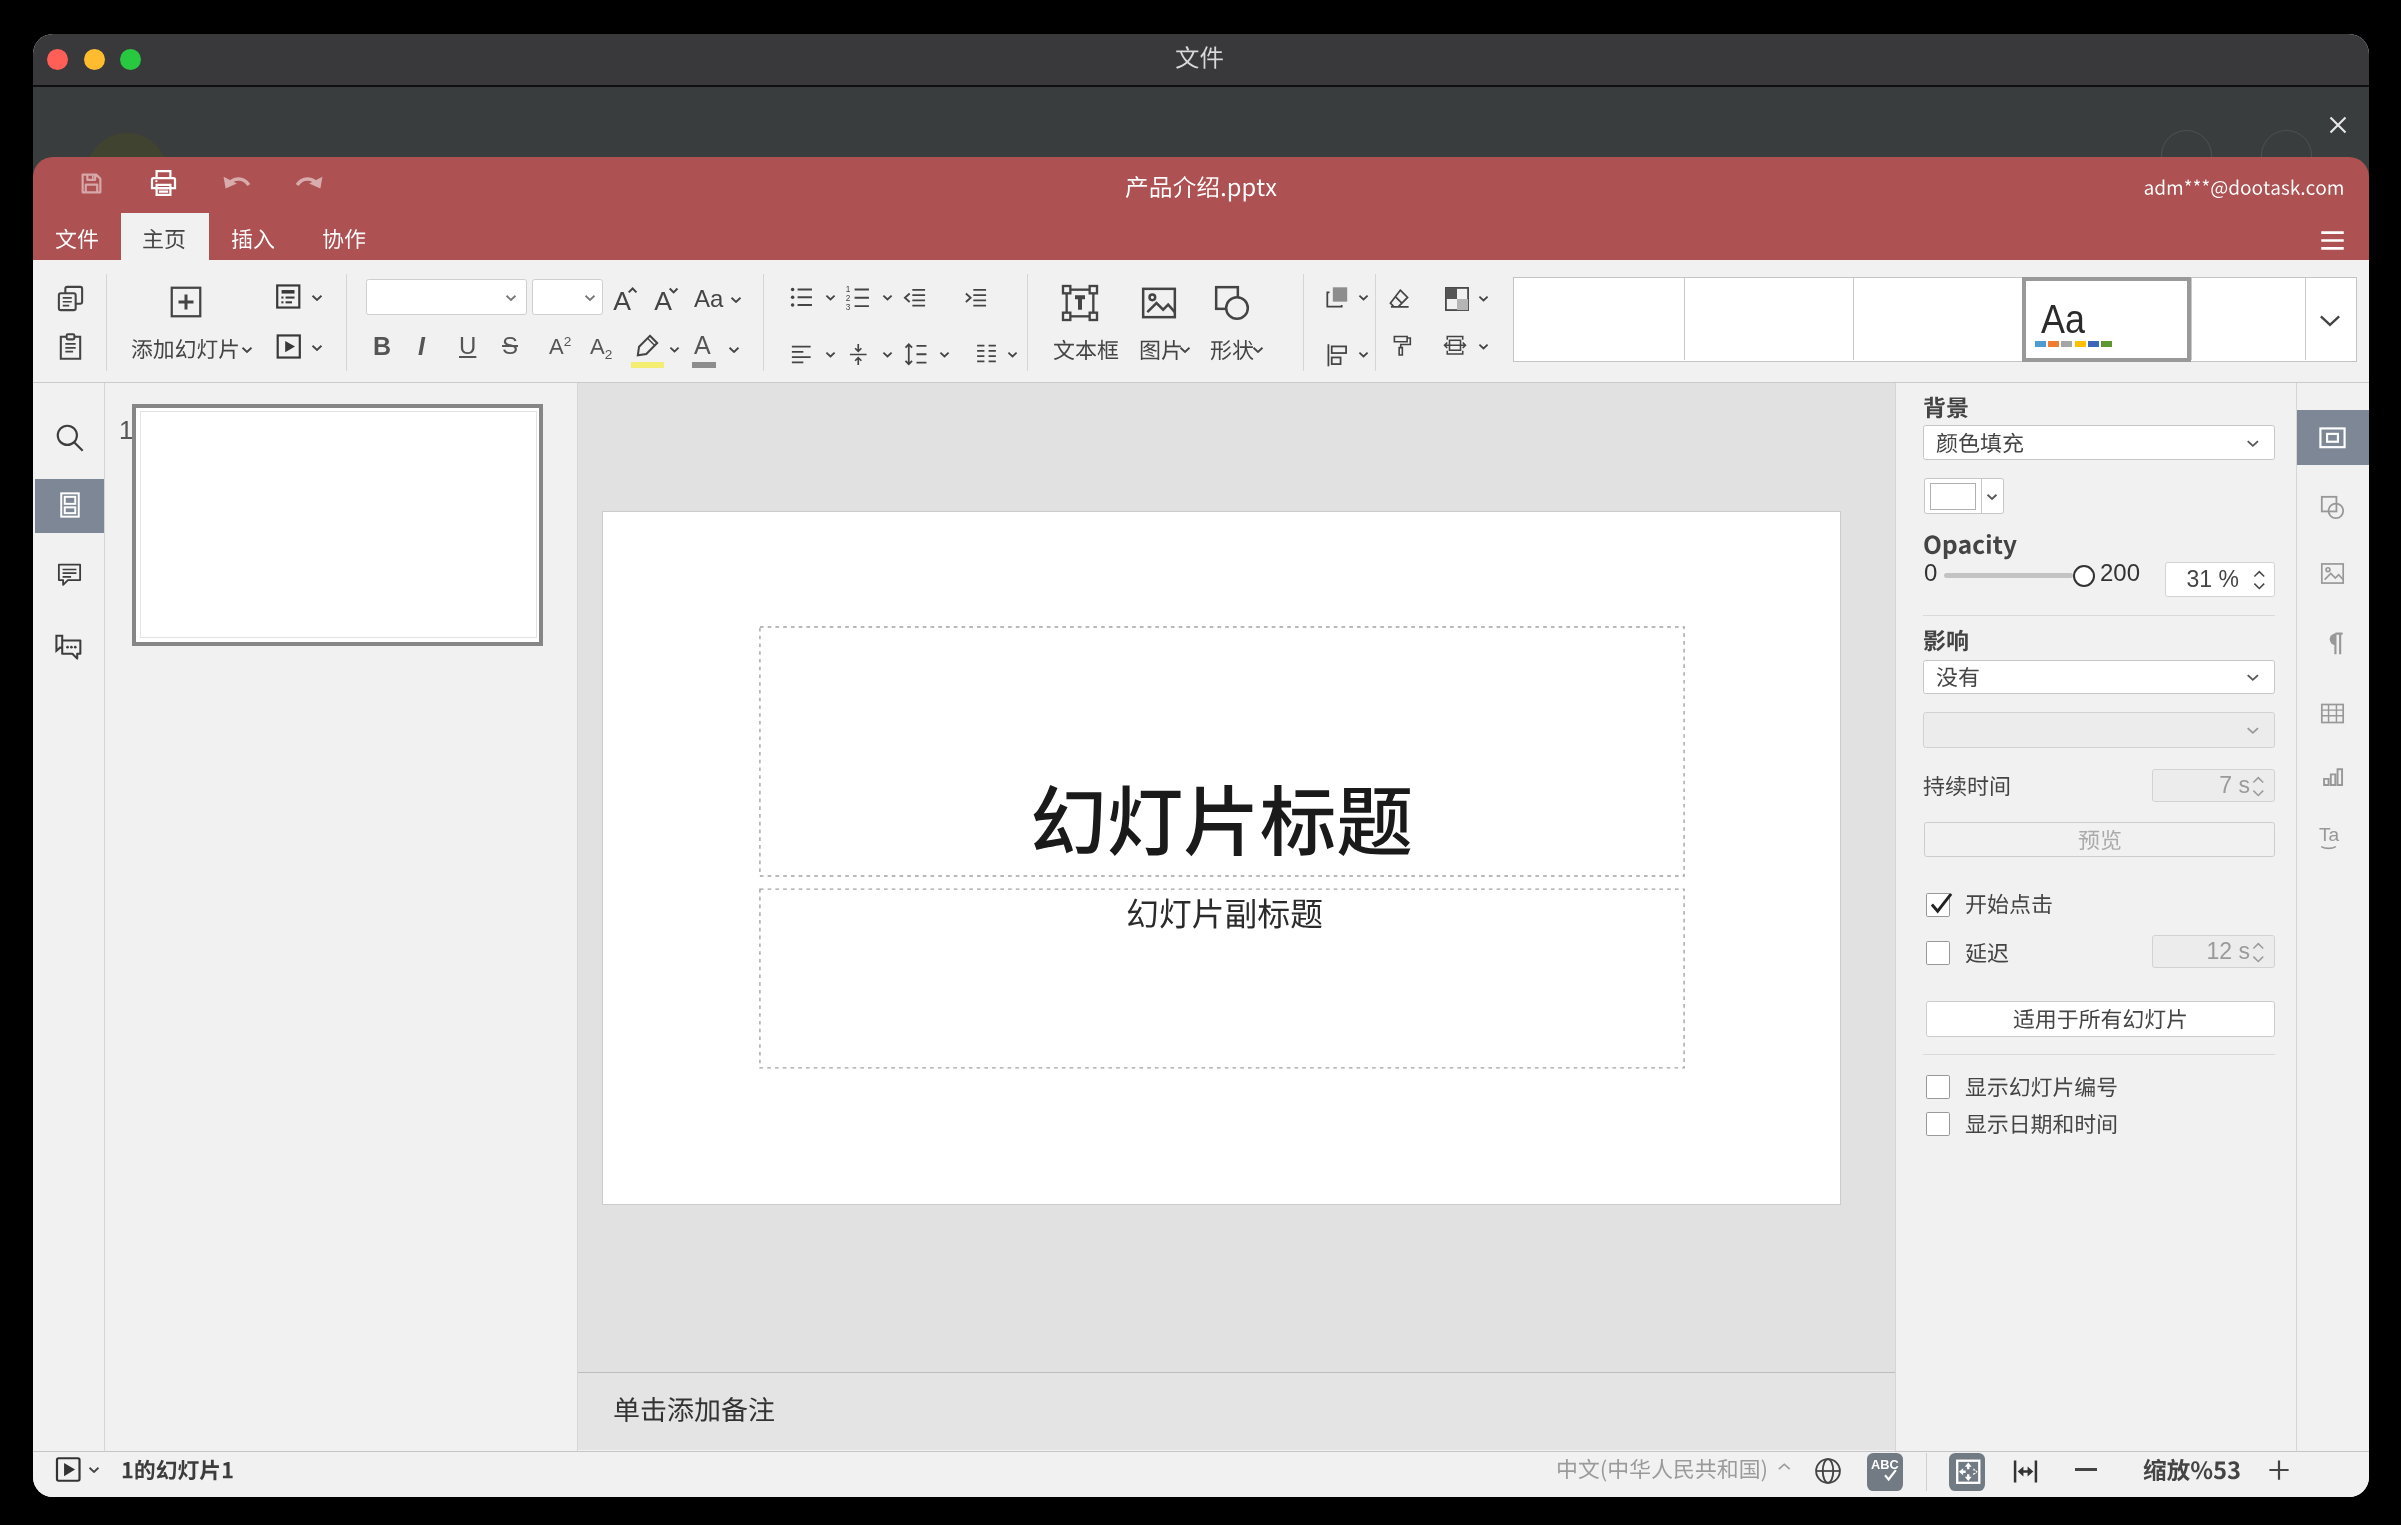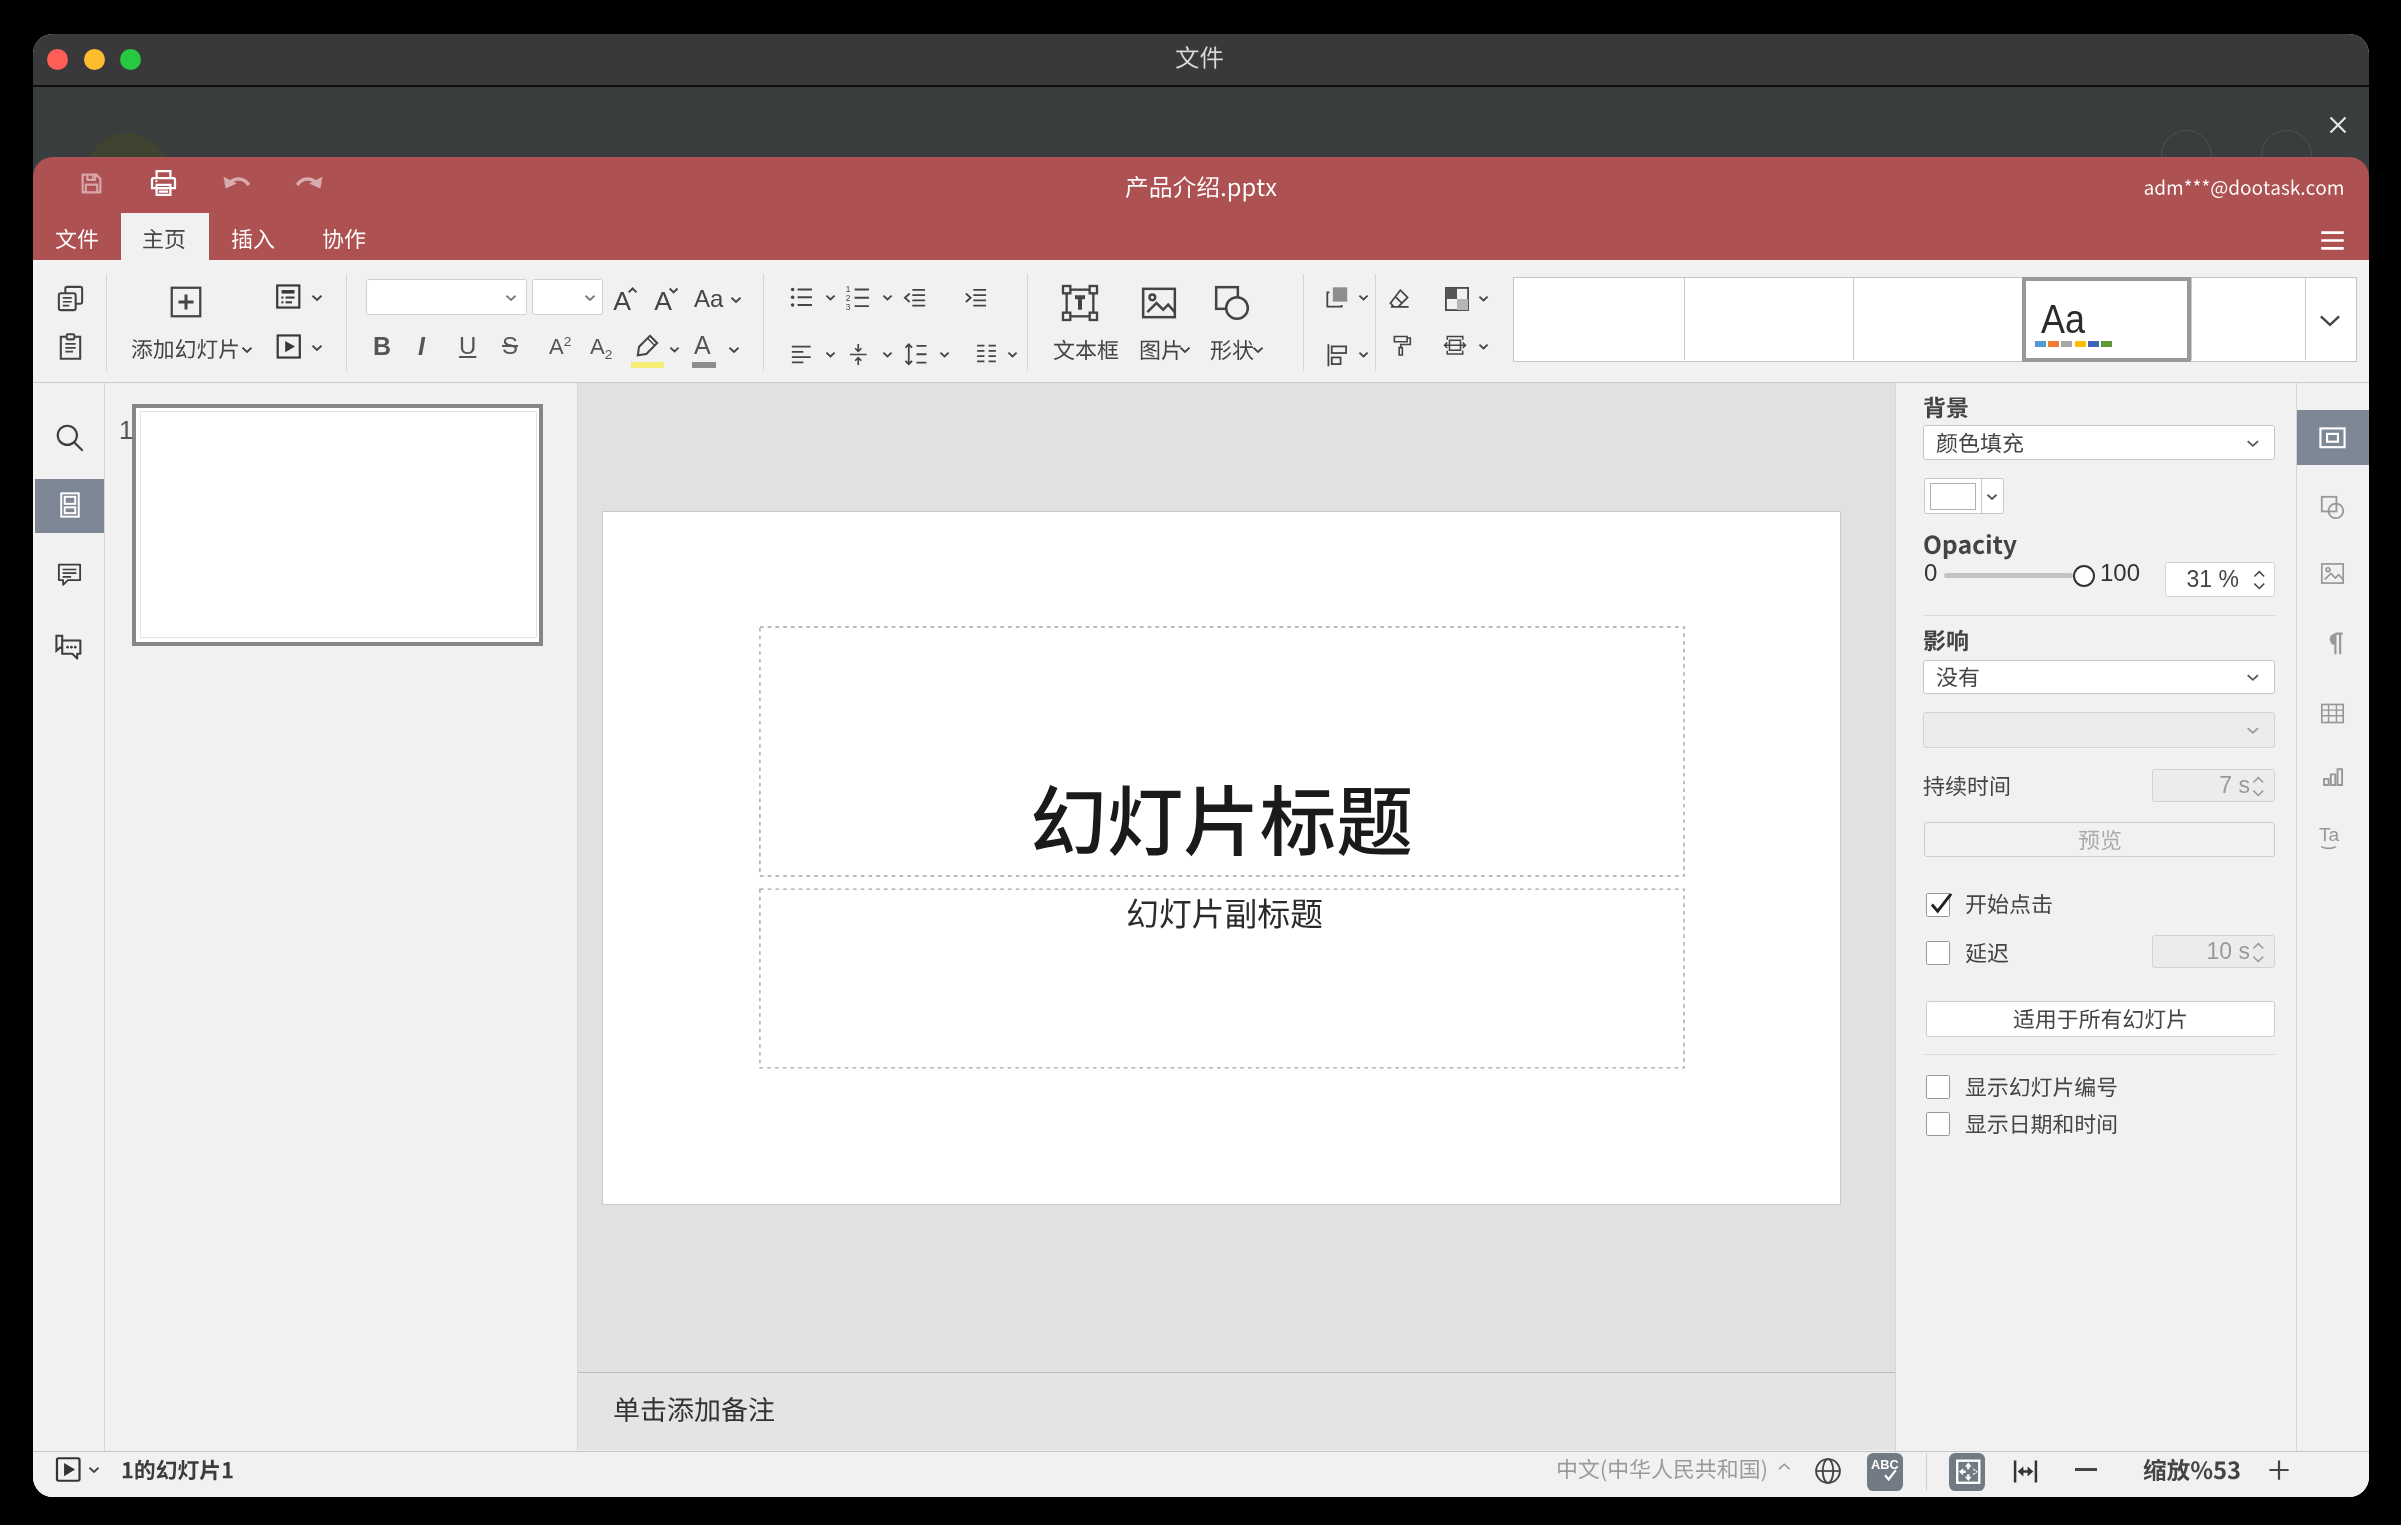--- a/index.html
+++ b/index.html
@@ -403,21 +403,21 @@
         <use href="#gB70" x="770"></use>
         <use href="#gB61" x="1414"></use>
         <use href="#gB63" x="2005"></use>
         <use href="#gB69" x="2532"></use>
         <use href="#gB74" x="2836"></use>
         <use href="#gB79" x="3257"></use>
       </svg></div>
     <div class="abs" style="left:1891px;top:525px;width:36px;font-family:'Liberation Sans';font-size:24px;color:#333;font-weight:400;">0</div>
     <div class="abs" style="left:1911px;top:539px;width:129px;height:4.6px;background:#c3c3c3;border-radius:2.7px"></div>
     <div class="abs" style="left:2040px;top:531px;width:22px;height:22px;background:#fff;border:2.3px solid #333;border-radius:50%"></div>
-    <div class="abs" style="left:2067px;top:525px;width:36px;font-family:'Liberation Sans';font-size:24px;color:#333;font-weight:400;">100</div>
+    <div class="abs" style="left:2067px;top:525px;width:36px;font-family:'Liberation Sans';font-size:24px;color:#333;font-weight:400;">200</div>
     <div class="abs" style="left:2132px;top:528px;width:110px;height:35px;background:#fff;border:0.9px solid #d2d2d2;border-radius:2.7px"></div>
     <div class="abs" style="left:2132px;top:532px;width:74px;text-align:right;white-space:nowrap;font-family:'Liberation Sans';font-size:23px;color:#444">31 %</div>
     <svg style="position:absolute;left:2219px;top:536px;" width="14.6" height="8.2" viewBox="0 0 16 10" fill="none" stroke="#444" stroke-width="1.8">
       <path d="M2 8 L8 2 L14 8"></path>
     </svg>
     <svg style="position:absolute;left:2219px;top:548px;" width="14.6" height="8.2" viewBox="0 0 16 10" fill="none" stroke="#444" stroke-width="1.8">
       <path d="M2 2 L8 8 L14 2"></path>
     </svg>
     <div class="abs" style="left:1890px;top:581px;width:352px;height:0.9px;background:#d9d9d9"></div>
     <div style="position:absolute;left:1890px;top:595px;"><svg width="46" height="23" viewBox="0 -880 2000 1000" fill="#444" overflow="visible">
@@ -464,21 +464,21 @@
         <use href="#gR59cb" x="1000"></use>
         <use href="#gR70b9" x="2000"></use>
         <use href="#gR51fb" x="3000"></use>
       </svg></div>
     <div class="abs" style="left:1893px;top:907px;width:24px;height:24px;background:#fff;border:0.9px solid #999;border-radius:1.8px"></div>
     <div style="position:absolute;left:1932px;top:908px;"><svg width="44" height="22" viewBox="0 -880 2000 1000" fill="#444" overflow="visible">
         <use href="#gR5ef6" x="0"></use>
         <use href="#gR8fdf" x="1000"></use>
       </svg></div>
     <div class="abs" style="left:2119px;top:901px;width:123px;height:33px;background:#ececec;border:0.9px solid #d2d2d2;border-radius:2.7px"></div>
-    <div class="abs" style="left:2119px;top:904px;width:98px;text-align:right;white-space:nowrap;font-family:'Liberation Sans';font-size:23px;color:#9a9a9a">10 s</div>
+    <div class="abs" style="left:2119px;top:904px;width:98px;text-align:right;white-space:nowrap;font-family:'Liberation Sans';font-size:23px;color:#9a9a9a">12 s</div>
     <svg style="position:absolute;left:2218px;top:908px;" width="14.6" height="8.2" viewBox="0 0 16 10" fill="none" stroke="#9a9a9a" stroke-width="1.8">
       <path d="M2 8 L8 2 L14 8"></path>
     </svg>
     <svg style="position:absolute;left:2218px;top:921px;" width="14.6" height="8.2" viewBox="0 0 16 10" fill="none" stroke="#9a9a9a" stroke-width="1.8">
       <path d="M2 2 L8 8 L14 2"></path>
     </svg>
     <div class="abs" style="left:1893px;top:967px;width:349px;height:36px;background:#fff;border:0.9px solid #ccc;border-radius:2.7px"></div>
     <div style="position:absolute;left:1980px;top:974px;"><svg width="175" height="22" viewBox="0 -880 8000 1000" fill="#444" overflow="visible">
         <use href="#gR9002" x="0"></use>
         <use href="#gR7528" x="1000"></use>

